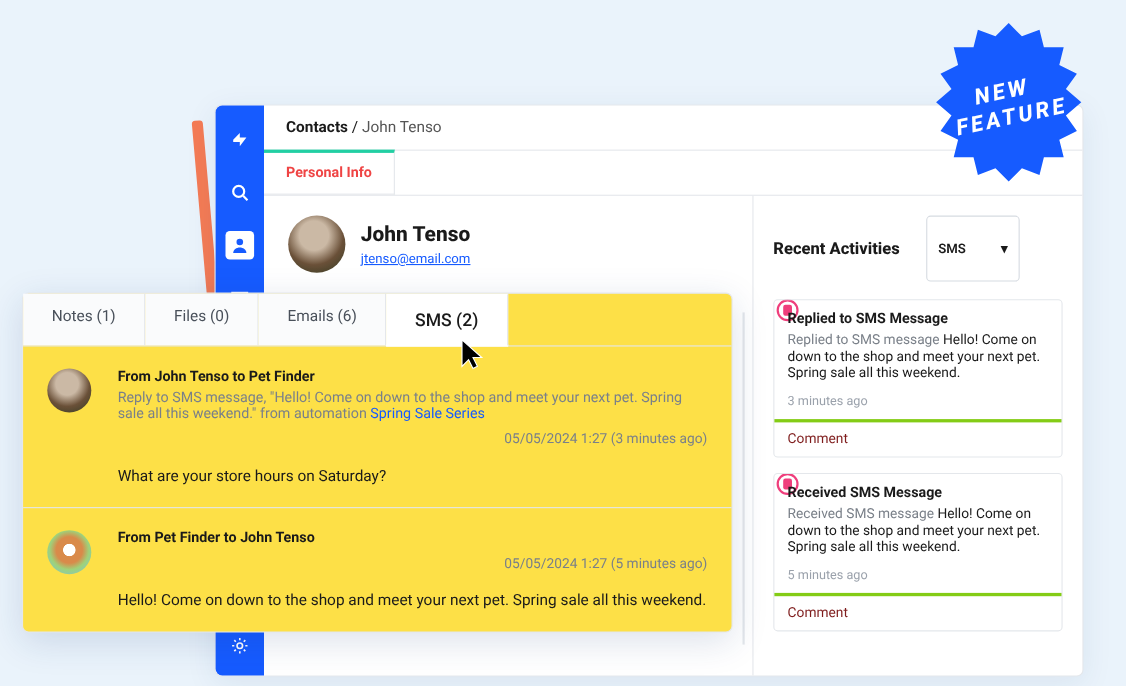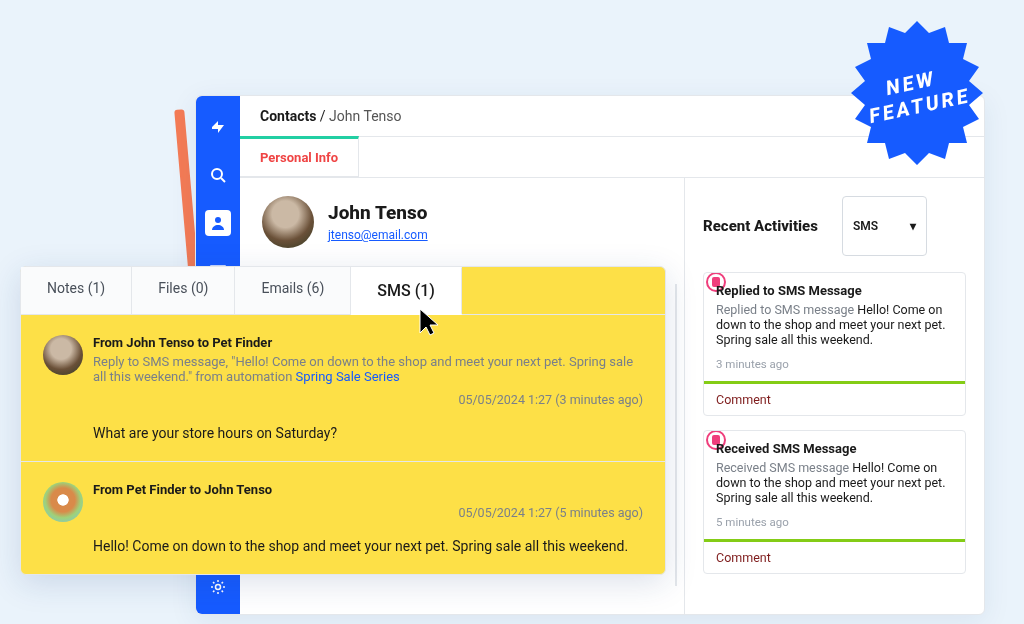--- a/index.html
+++ b/index.html
@@ -219,21 +219,21 @@
     left:395px; top:40px;
     z-index:20;
   }
   .thread {
     padding: 0;
   }
   .msg-row {
     display: flex;
     align-items: flex-start;
     padding: 20px 22px;
-    gap: 10px;
+    gap: 24px;
   }
   .msg-row + .msg-row { border-top: 1px solid #e4e7eb; }
   .avatar-sm {
     width: 40px; height: 40px; border-radius: 50%;
     background: radial-gradient(circle at 45% 35%, #cbb9a5 0 30%, #6a5038 60%, #2f3a22 100%);
     flex-shrink: 0;
   }
   .avatar-pet {
     background: radial-gradient(circle at 50% 45%, #fff 0 18%, #d98a4a 20% 40%, #9ed27a 60%, #78bfe8 100%);
   }
@@ -362,21 +362,21 @@
       </div>
     </div>
   </div>
 </div>
 
 <div class="overlay-card">
   <div class="tabbar">
     <div class="tab">Notes (1)</div>
     <div class="tab">Files (0)</div>
     <div class="tab">Emails (6)</div>
-    <div class="tab active">SMS (1)</div>
+    <div class="tab active">SMS (2)</div>
   </div>
   <svg class="cursor-ptr" width="28" height="32">
     <path d="M4 2 L4 26 L10 20 L14 28 L18 26 L14 18 L22 18 Z" fill="#000" stroke="#fff" stroke-width="1"></path>
   </svg>
   <div class="thread">
     <div class="msg-row">
       <div class="avatar-sm"></div>
       <div class="msg-body">
         <div class="msg-from">From John Tenso to Pet Finder</div>
         <div class="msg-meta">

